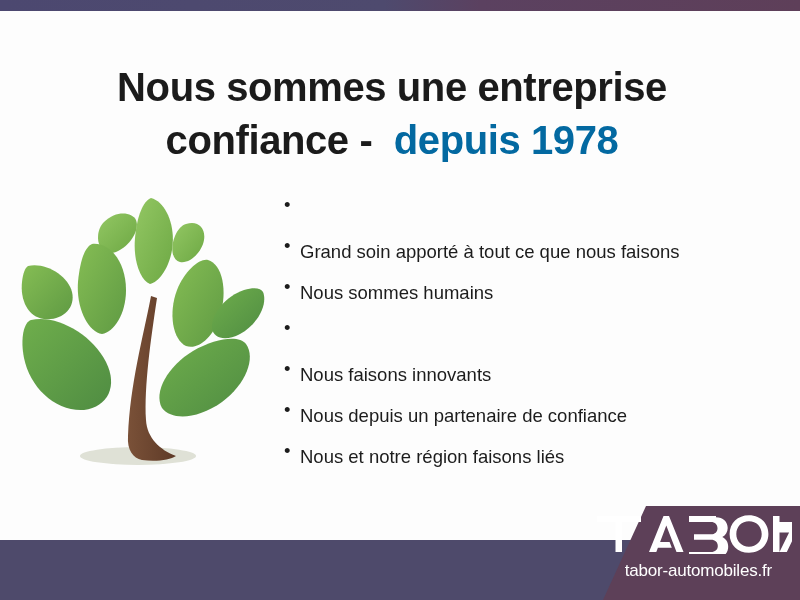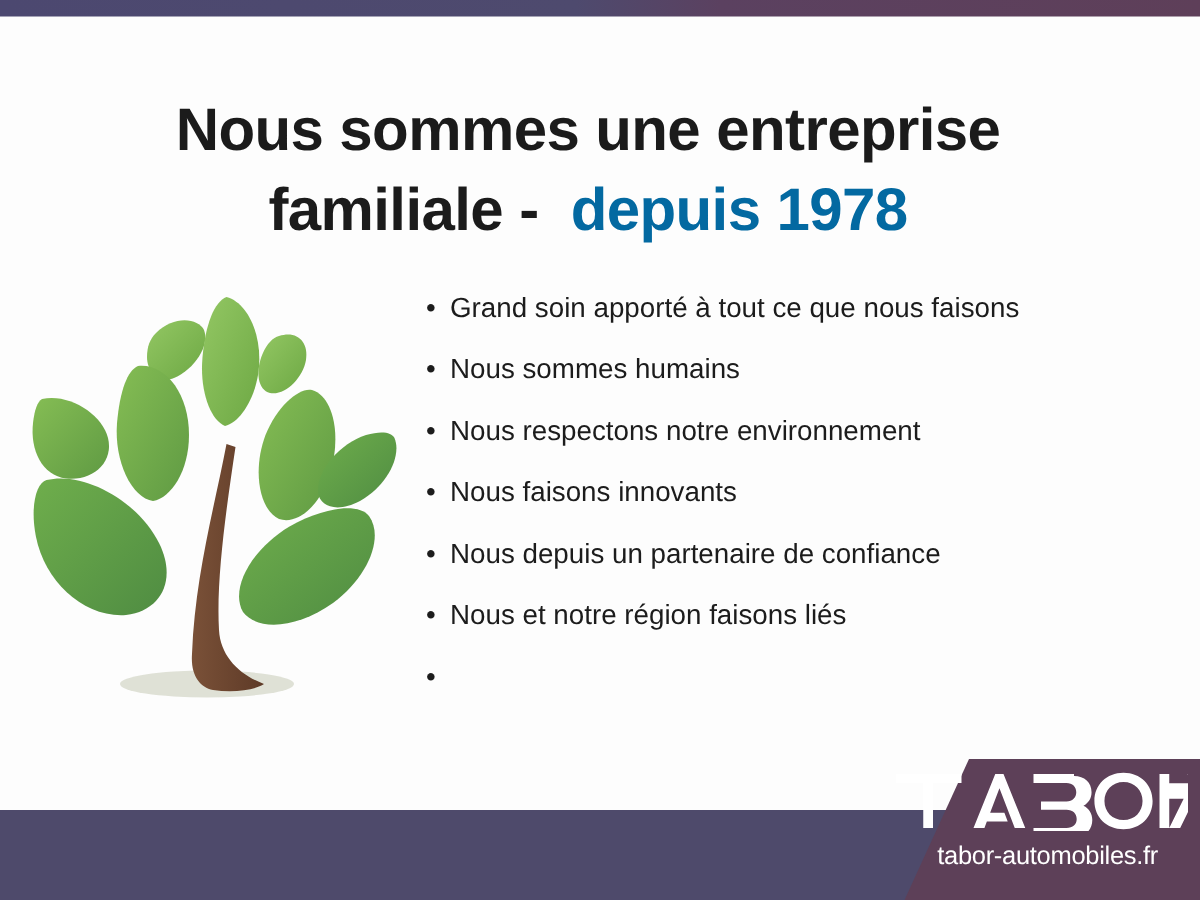--- a/index.html
+++ b/index.html
@@ -65,21 +65,21 @@
     font-size: 18.5px;
     line-height: 26px;
   }
   .bullet-dot {
     width: 16px;
     flex: 0 0 16px;
     font-size: 18.5px;
     line-height: 26px;
     color: #1c1c1c;
   }
-  .bullet-text { flex: 1 1 auto; white-space: nowrap; }
+  .bullet-text { flex: 1 1 auto; white-space: nowrap; margin-top: 47px; }
 
   
   .footer-band {
     position: absolute;
     left: 0;
     top: 540px;
     width: 800px;
     height: 60px;
     background: #4e4a6b;
   }
@@ -112,21 +112,21 @@
     white-space: nowrap;
   }
 </style>
 </head>
 <body>
 
 <div class="top-bar"></div>
 
 <h1 class="heading">
   <span class="line">Nous sommes une entreprise</span>
-  <span class="line"><span>familiale -  </span><span class="accent">depuis 1978</span></span>
+  <span class="line"><span>confiance -  </span><span class="accent">depuis 1978</span></span>
 </h1>
 
 <div class="tree">
   <svg viewBox="0 0 250 302" xmlns="http://www.w3.org/2000/svg">
     <defs>
       <linearGradient id="lfA" x1="0" y1="0" x2="1" y2="1">
         <stop offset="0" stop-color="#93c763"></stop>
           <stop offset="1" stop-color="#6da844"></stop>
       </linearGradient>
       <linearGradient id="lfB" x1="0" y1="0" x2="1" y2="1">
@@ -165,21 +165,20 @@
   <li class="bullet-row">
     <span class="bullet-dot">•</span>
     <span class="bullet-text">Grand soin apporté à tout ce que nous faisons</span>
   </li>
   <li class="bullet-row">
     <span class="bullet-dot">•</span>
     <span class="bullet-text">Nous sommes humains</span>
   </li>
   <li class="bullet-row">
     <span class="bullet-dot">•</span>
-    <span class="bullet-text">Nous respectons notre environnement</span>
   </li>
   <li class="bullet-row">
     <span class="bullet-dot">•</span>
     <span class="bullet-text">Nous faisons innovants</span>
   </li>
   <li class="bullet-row">
     <span class="bullet-dot">•</span>
     <span class="bullet-text">Nous depuis un partenaire de confiance</span>
   </li>
   <li class="bullet-row">

